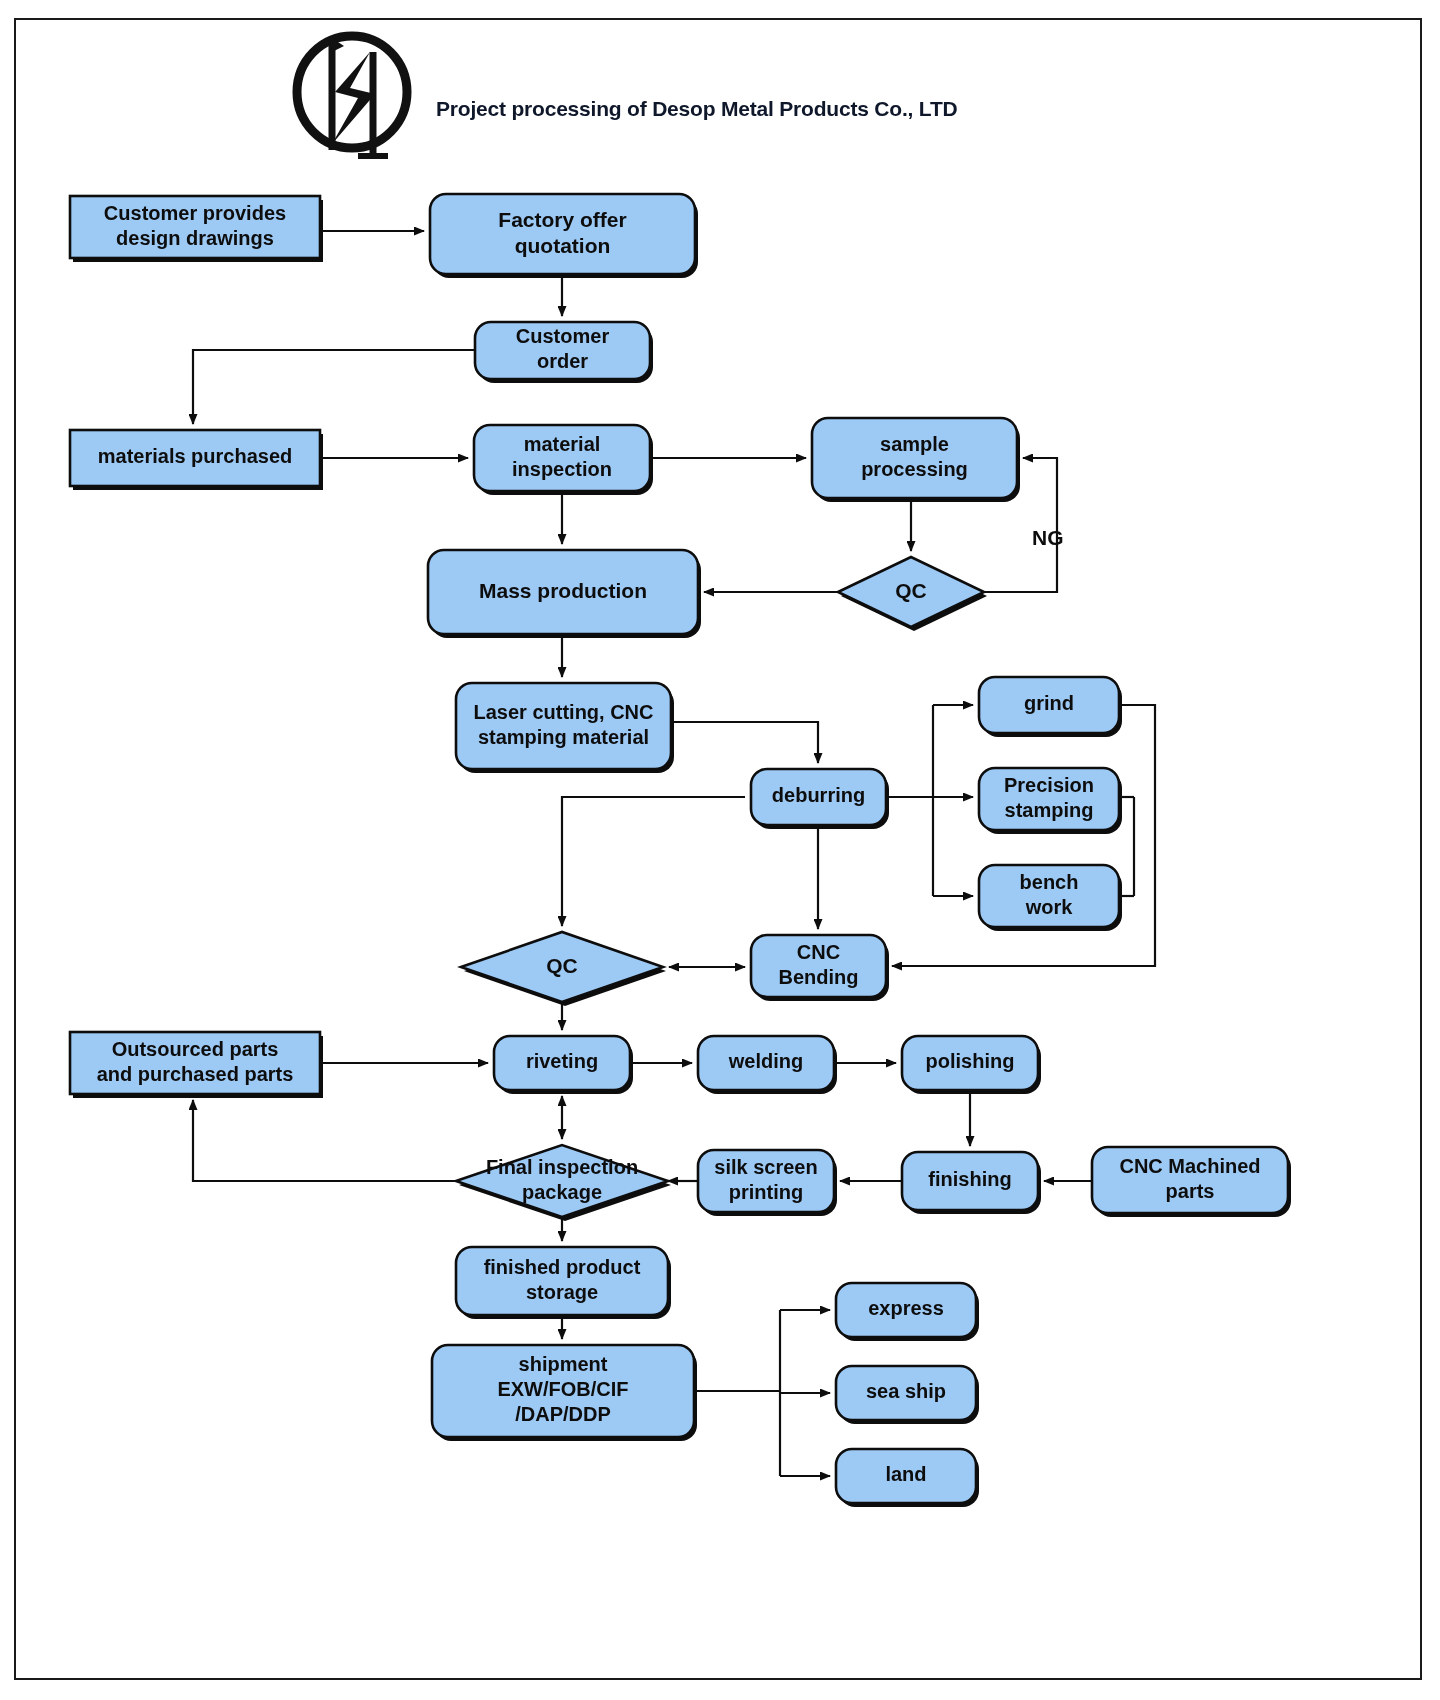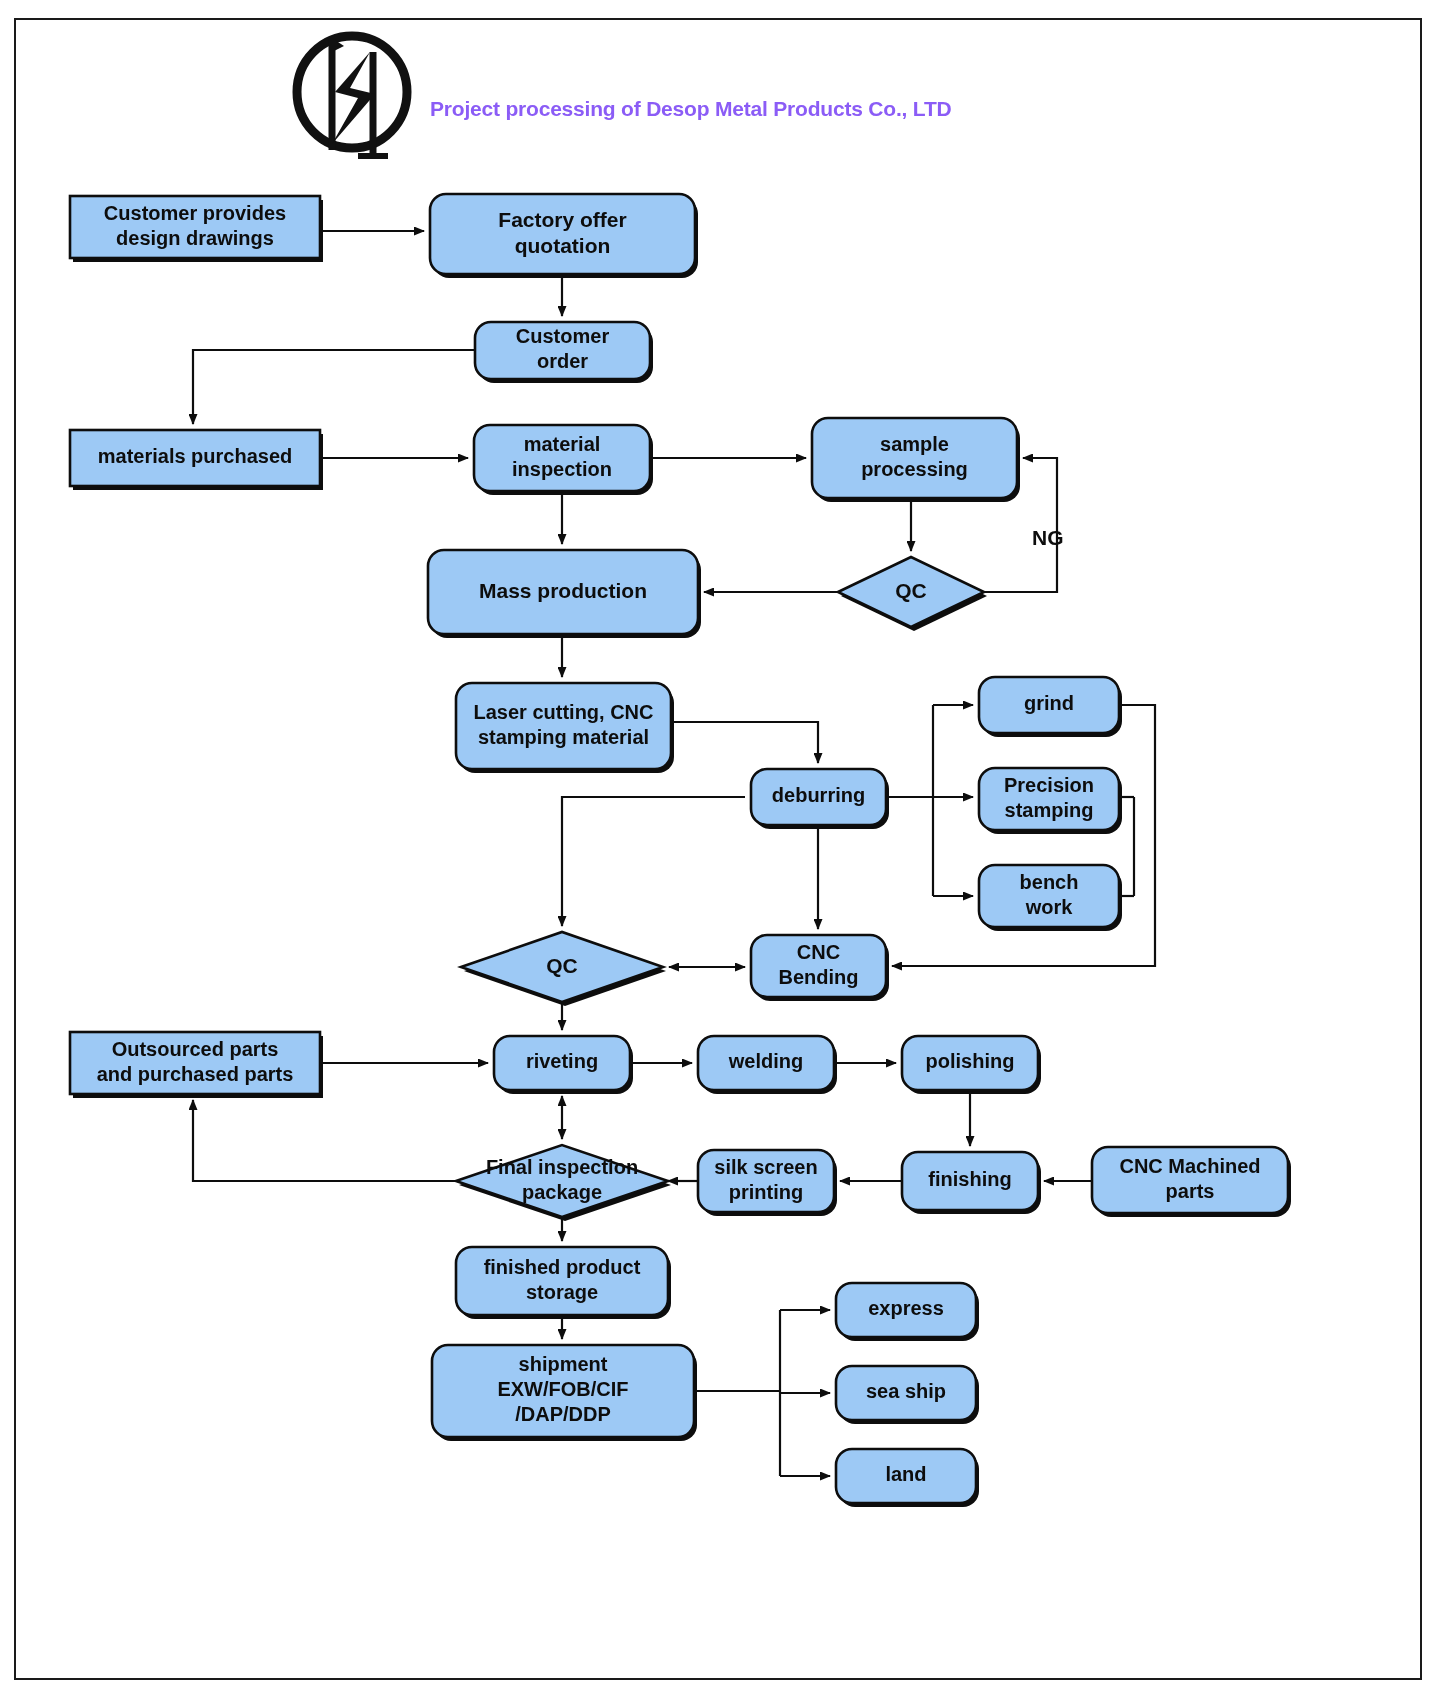--- a/index.html
+++ b/index.html
@@ -35,23 +35,24 @@
     align-items: center;
   }
   #logo {
     width: 150px;
     height: 130px;
     flex: 0 0 auto;
   }
   #brand-title {
     font-size: 21px;
     font-weight: bold;
-    color: #8b5cf6;
+    color: #0f172a;
     letter-spacing: -0.2px;
     white-space: nowrap;
+    margin-left: 6px;
     padding-top: 28px;
   }
   #chart-svg {
     position: absolute;
     left: 0;
     top: 0;
     width: 1440px;
     height: 1700px;
   }
   .node-rect {

